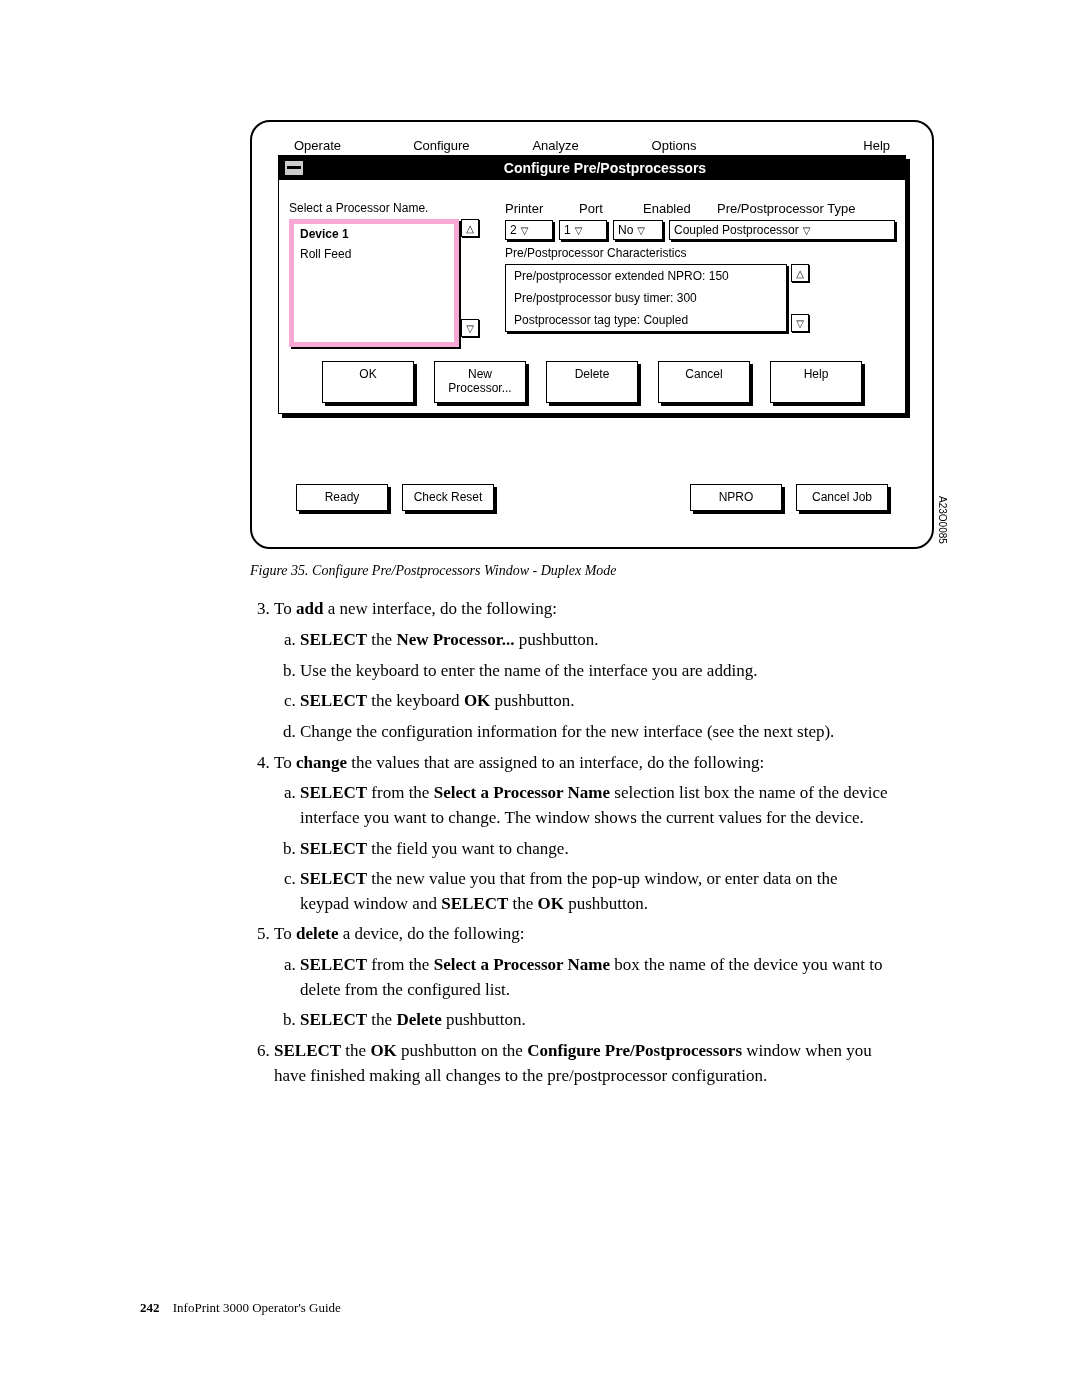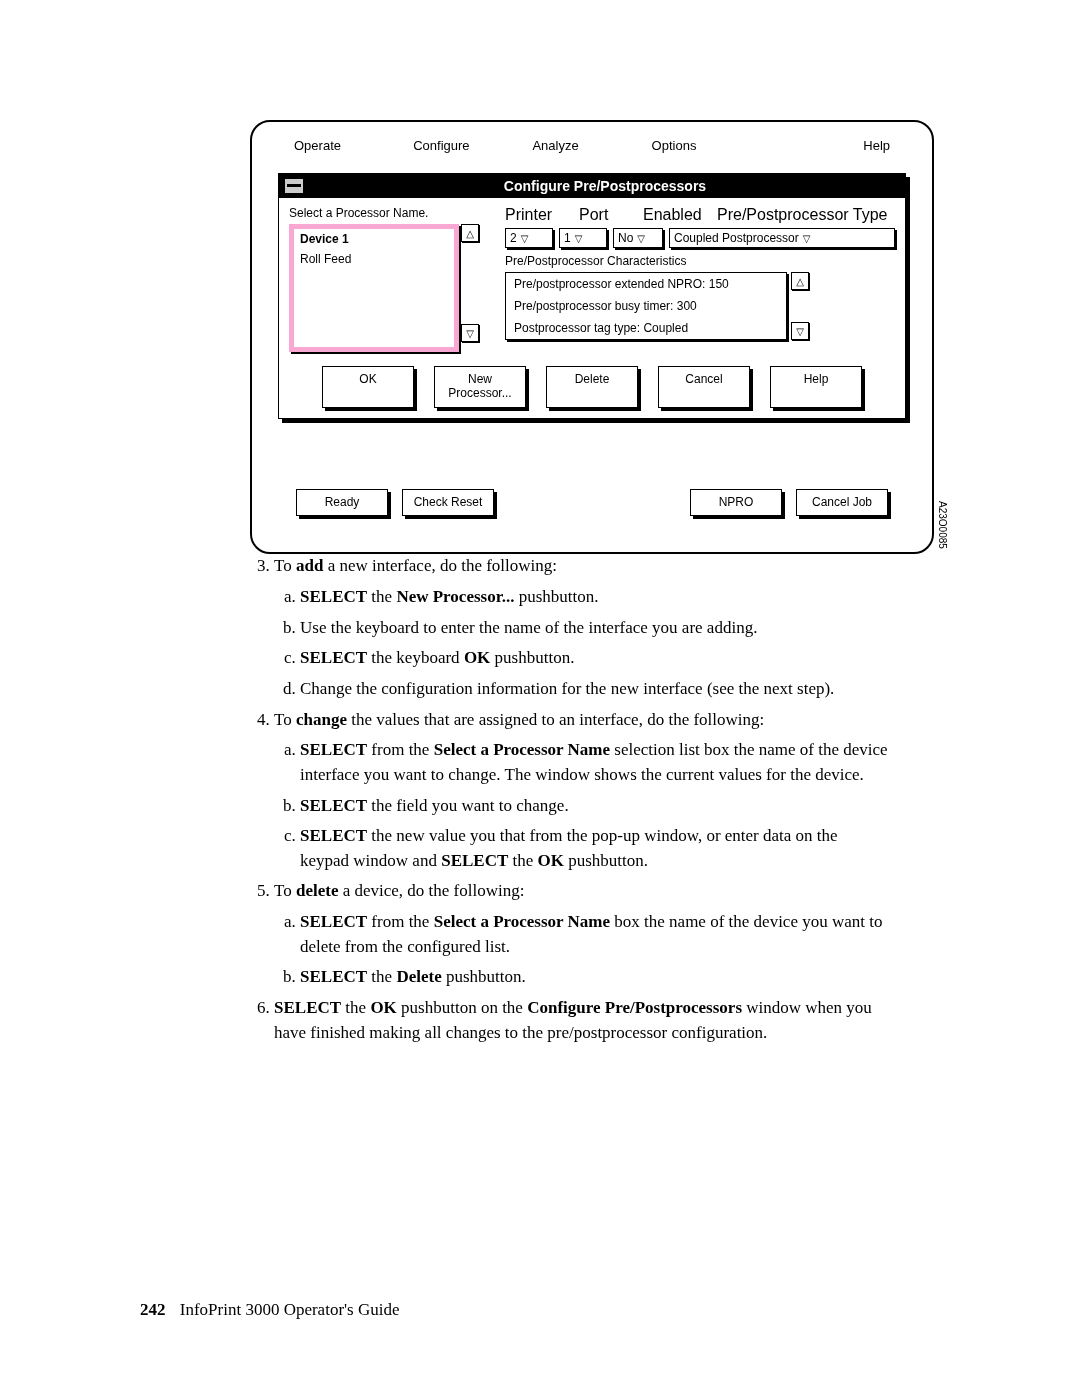--- a/index.html
+++ b/index.html
@@ -26,21 +26,21 @@
     width: 680px;
     margin-left: 110px;
   }
   .figure-inner {
     padding: 12px 22px 10px 22px;
   }
   .menubar {
     display: flex;
     justify-content: space-between;
     font-size: 13px;
-    padding: 4px 20px 20px 20px;
+    padding: 4px 20px 2px 20px;
   }
   .menubar span { flex: 1; }
   .menubar span.right { text-align: right; }
   .dialog {
     border: 1px solid #000;
     box-shadow: 4px 4px 0 #000;
     background: #fff;
     margin: 0 4px 0 4px;
   }
   .dialog-title {
@@ -64,21 +64,21 @@
     content:"";
     position:absolute;
     left:2px; right:2px; top:5px; height:3px;
     background:#000;
   }
   .dialog-title .title-text {
     flex: 1;
     text-align: center;
   }
   .dialog-body {
-    padding: 8px 10px 10px 10px;
+    padding: 21px 10px 10px 10px;
   }
   .row-top {
     display: flex;
     gap: 16px;
     font-size: 12px;
   }
   .col-left {
     width: 200px;
   }
   .listbox-wrap {
@@ -116,21 +116,21 @@
     justify-content: center;
     font-size: 10px;
     box-shadow: 1px 1px 0 #000;
   }
   .col-right {
     flex: 1;
   }
   .hdr-labels {
     display: flex;
     gap: 24px;
-    font-size: 16px;
+    font-size: 13px;
     margin-bottom: 4px;
   }
   .hdr-labels span:nth-child(1){width:50px;}
   .hdr-labels span:nth-child(2){width:40px;}
   .hdr-labels span:nth-child(3){width:50px;}
   .dd-row {
     display: flex;
     gap: 6px;
     align-items: center;
     margin-bottom: 6px;
@@ -219,21 +219,21 @@
     padding-left: 26px;
     margin-top: 6px;
   }
   .content ol ol > li { margin-bottom: 6px; }
   .b { font-weight: bold; }
   .footer {
     position: absolute;
     left: 0;
     top: 1180px;
     width: 800px;
-    font-size: 17px;
+    font-size: 13px;
     font-family: "Times New Roman", serif;
   }
   .footer .pg { font-weight: bold; margin-right: 10px; }
 </style>
 </head>
 <body>
 
 <div class="page">
 
   <div class="figure">
@@ -324,20 +324,21 @@
         </div>
         <div class="group-right">
           <div class="btn">NPRO</div>
           <div class="btn">Cancel Job</div>
         </div>
       </div>
     </div>
     <div class="figure-id">A23O0085</div>
   </div>
 
+  <div class="fig-caption">Figure 35. Configure Pre/Postprocessors Window - Duplex Mode</div>
 
   <div class="content">
     <ol start="3">
       <li>
         <span>To </span><span class="b">add</span><span> a new interface, do the following:</span>
         <ol>
           <li><span class="b">SELECT</span><span> the </span><span class="b">New Processor...</span><span> pushbutton.</span></li>
           <li><span>Use the keyboard to enter the name of the interface you are adding.</span></li>
           <li><span class="b">SELECT</span><span> the keyboard </span><span class="b">OK</span><span> pushbutton.</span></li>
           <li><span>Change the configuration information for the new interface (see the next step).</span></li>

